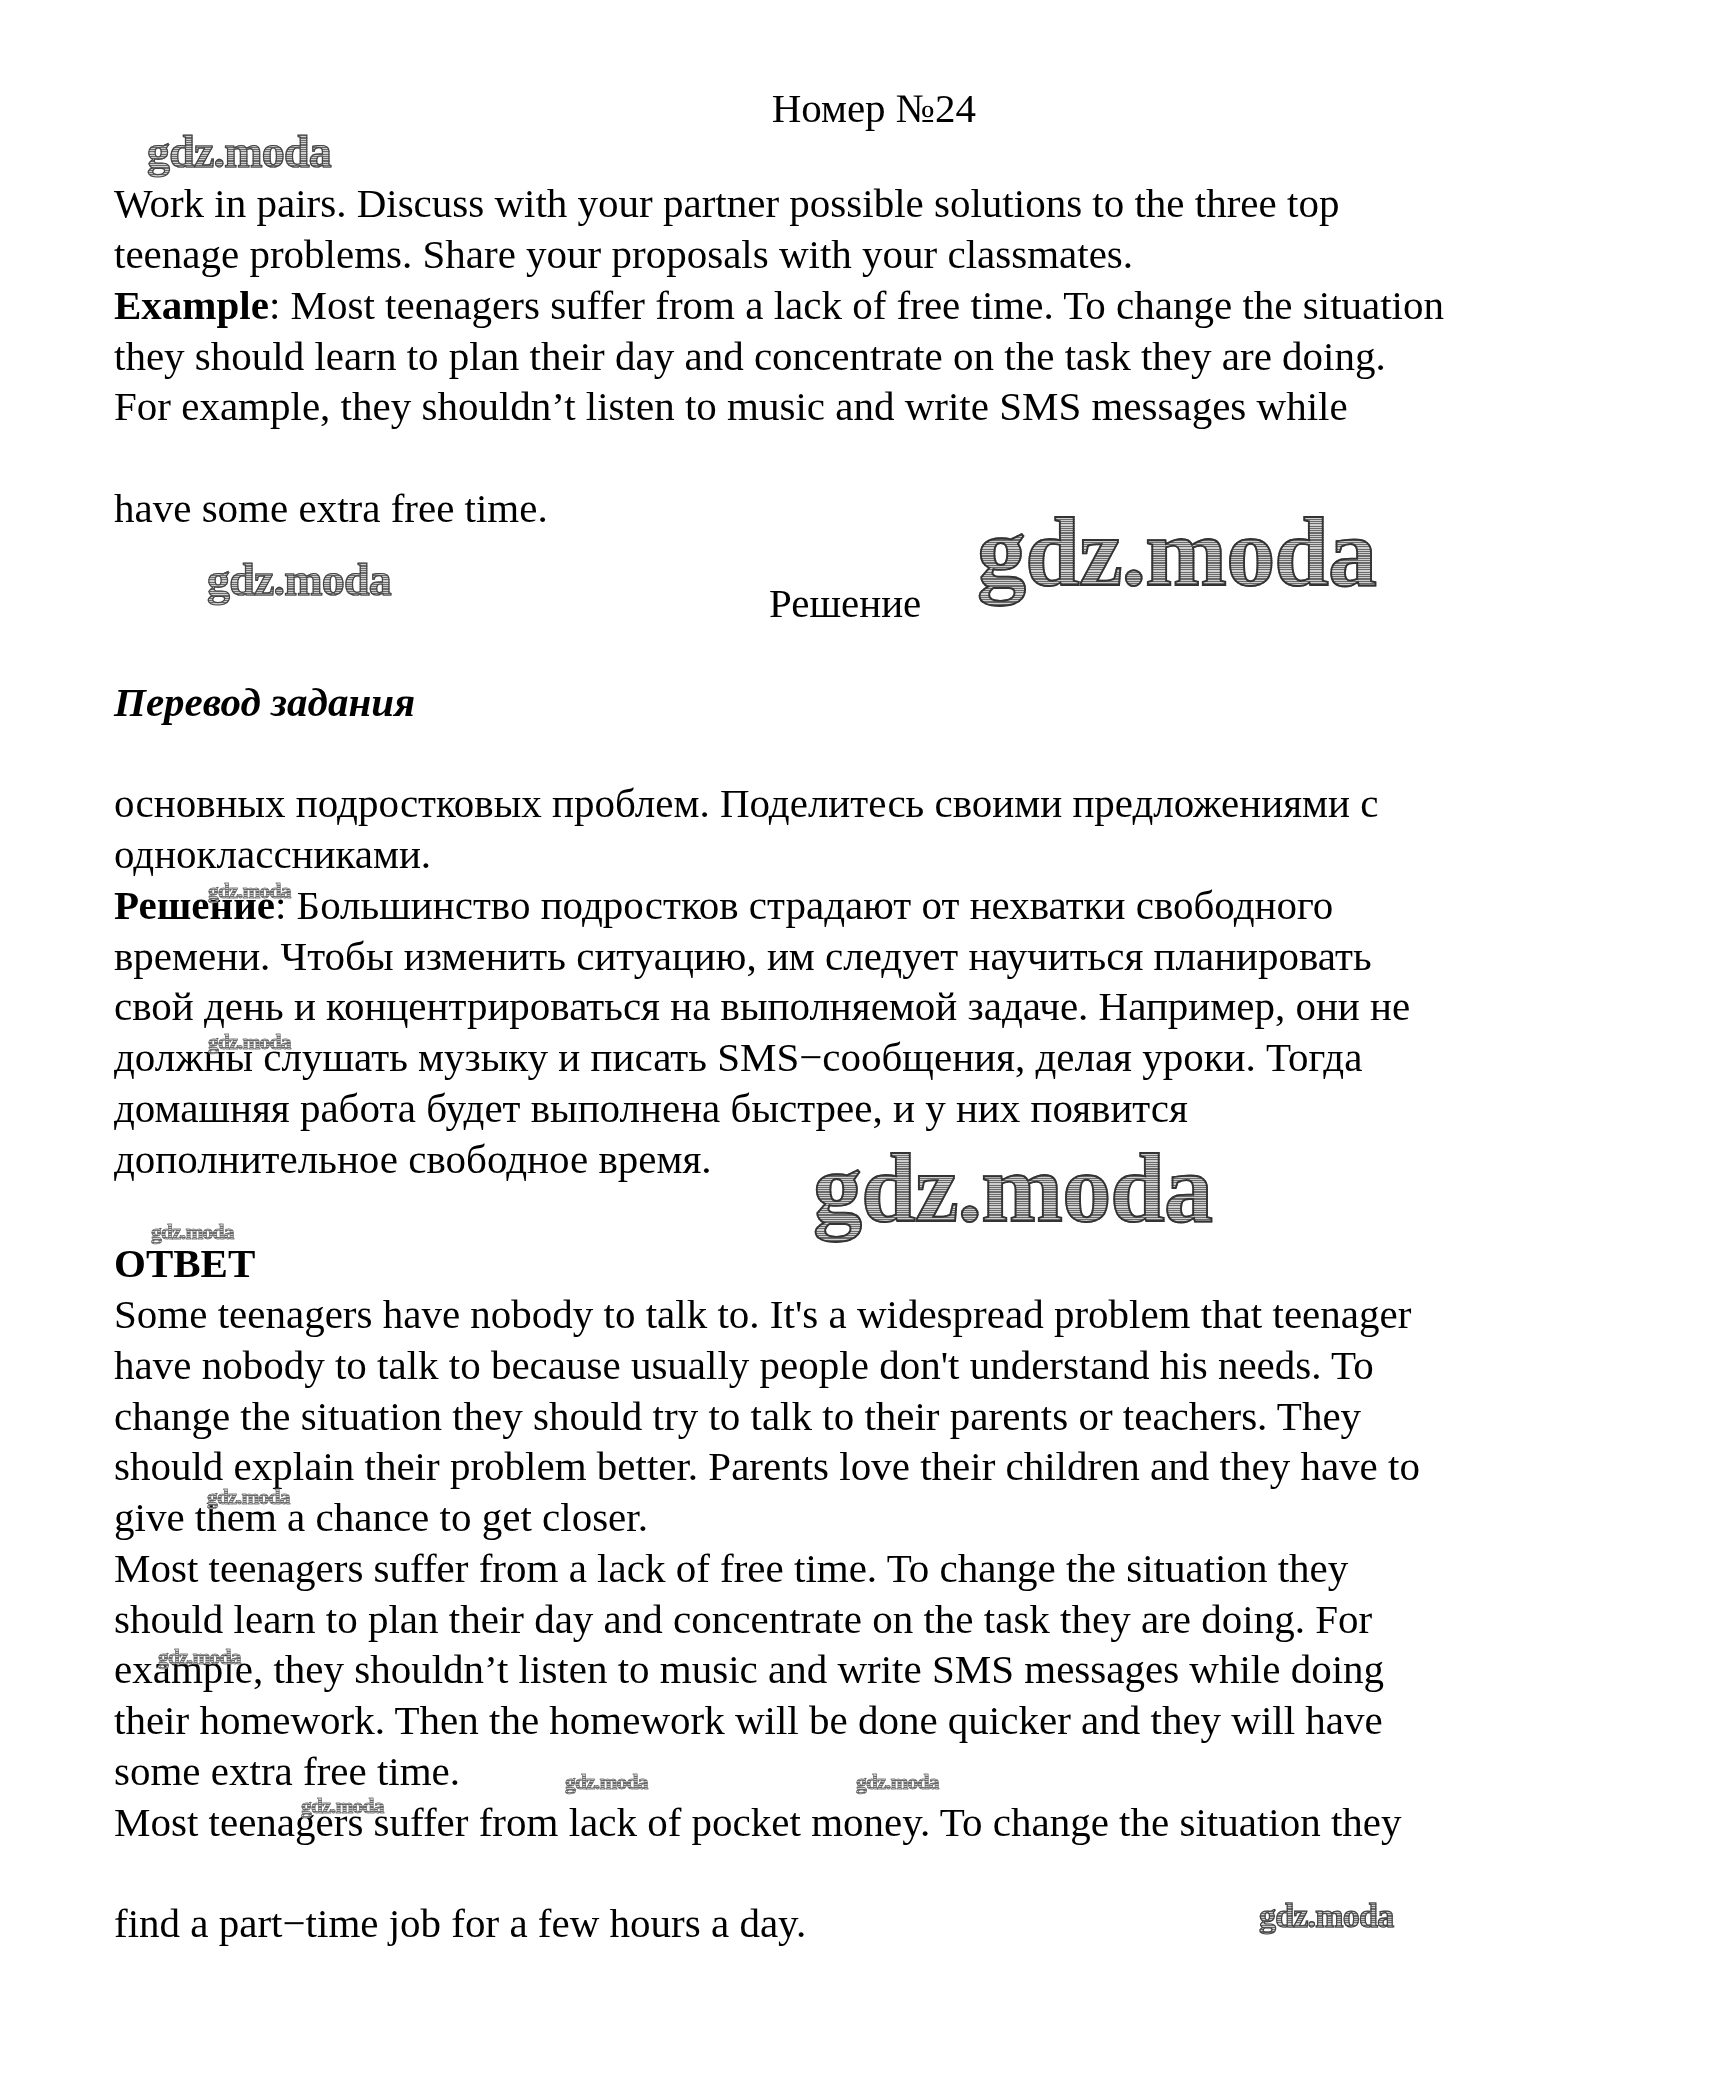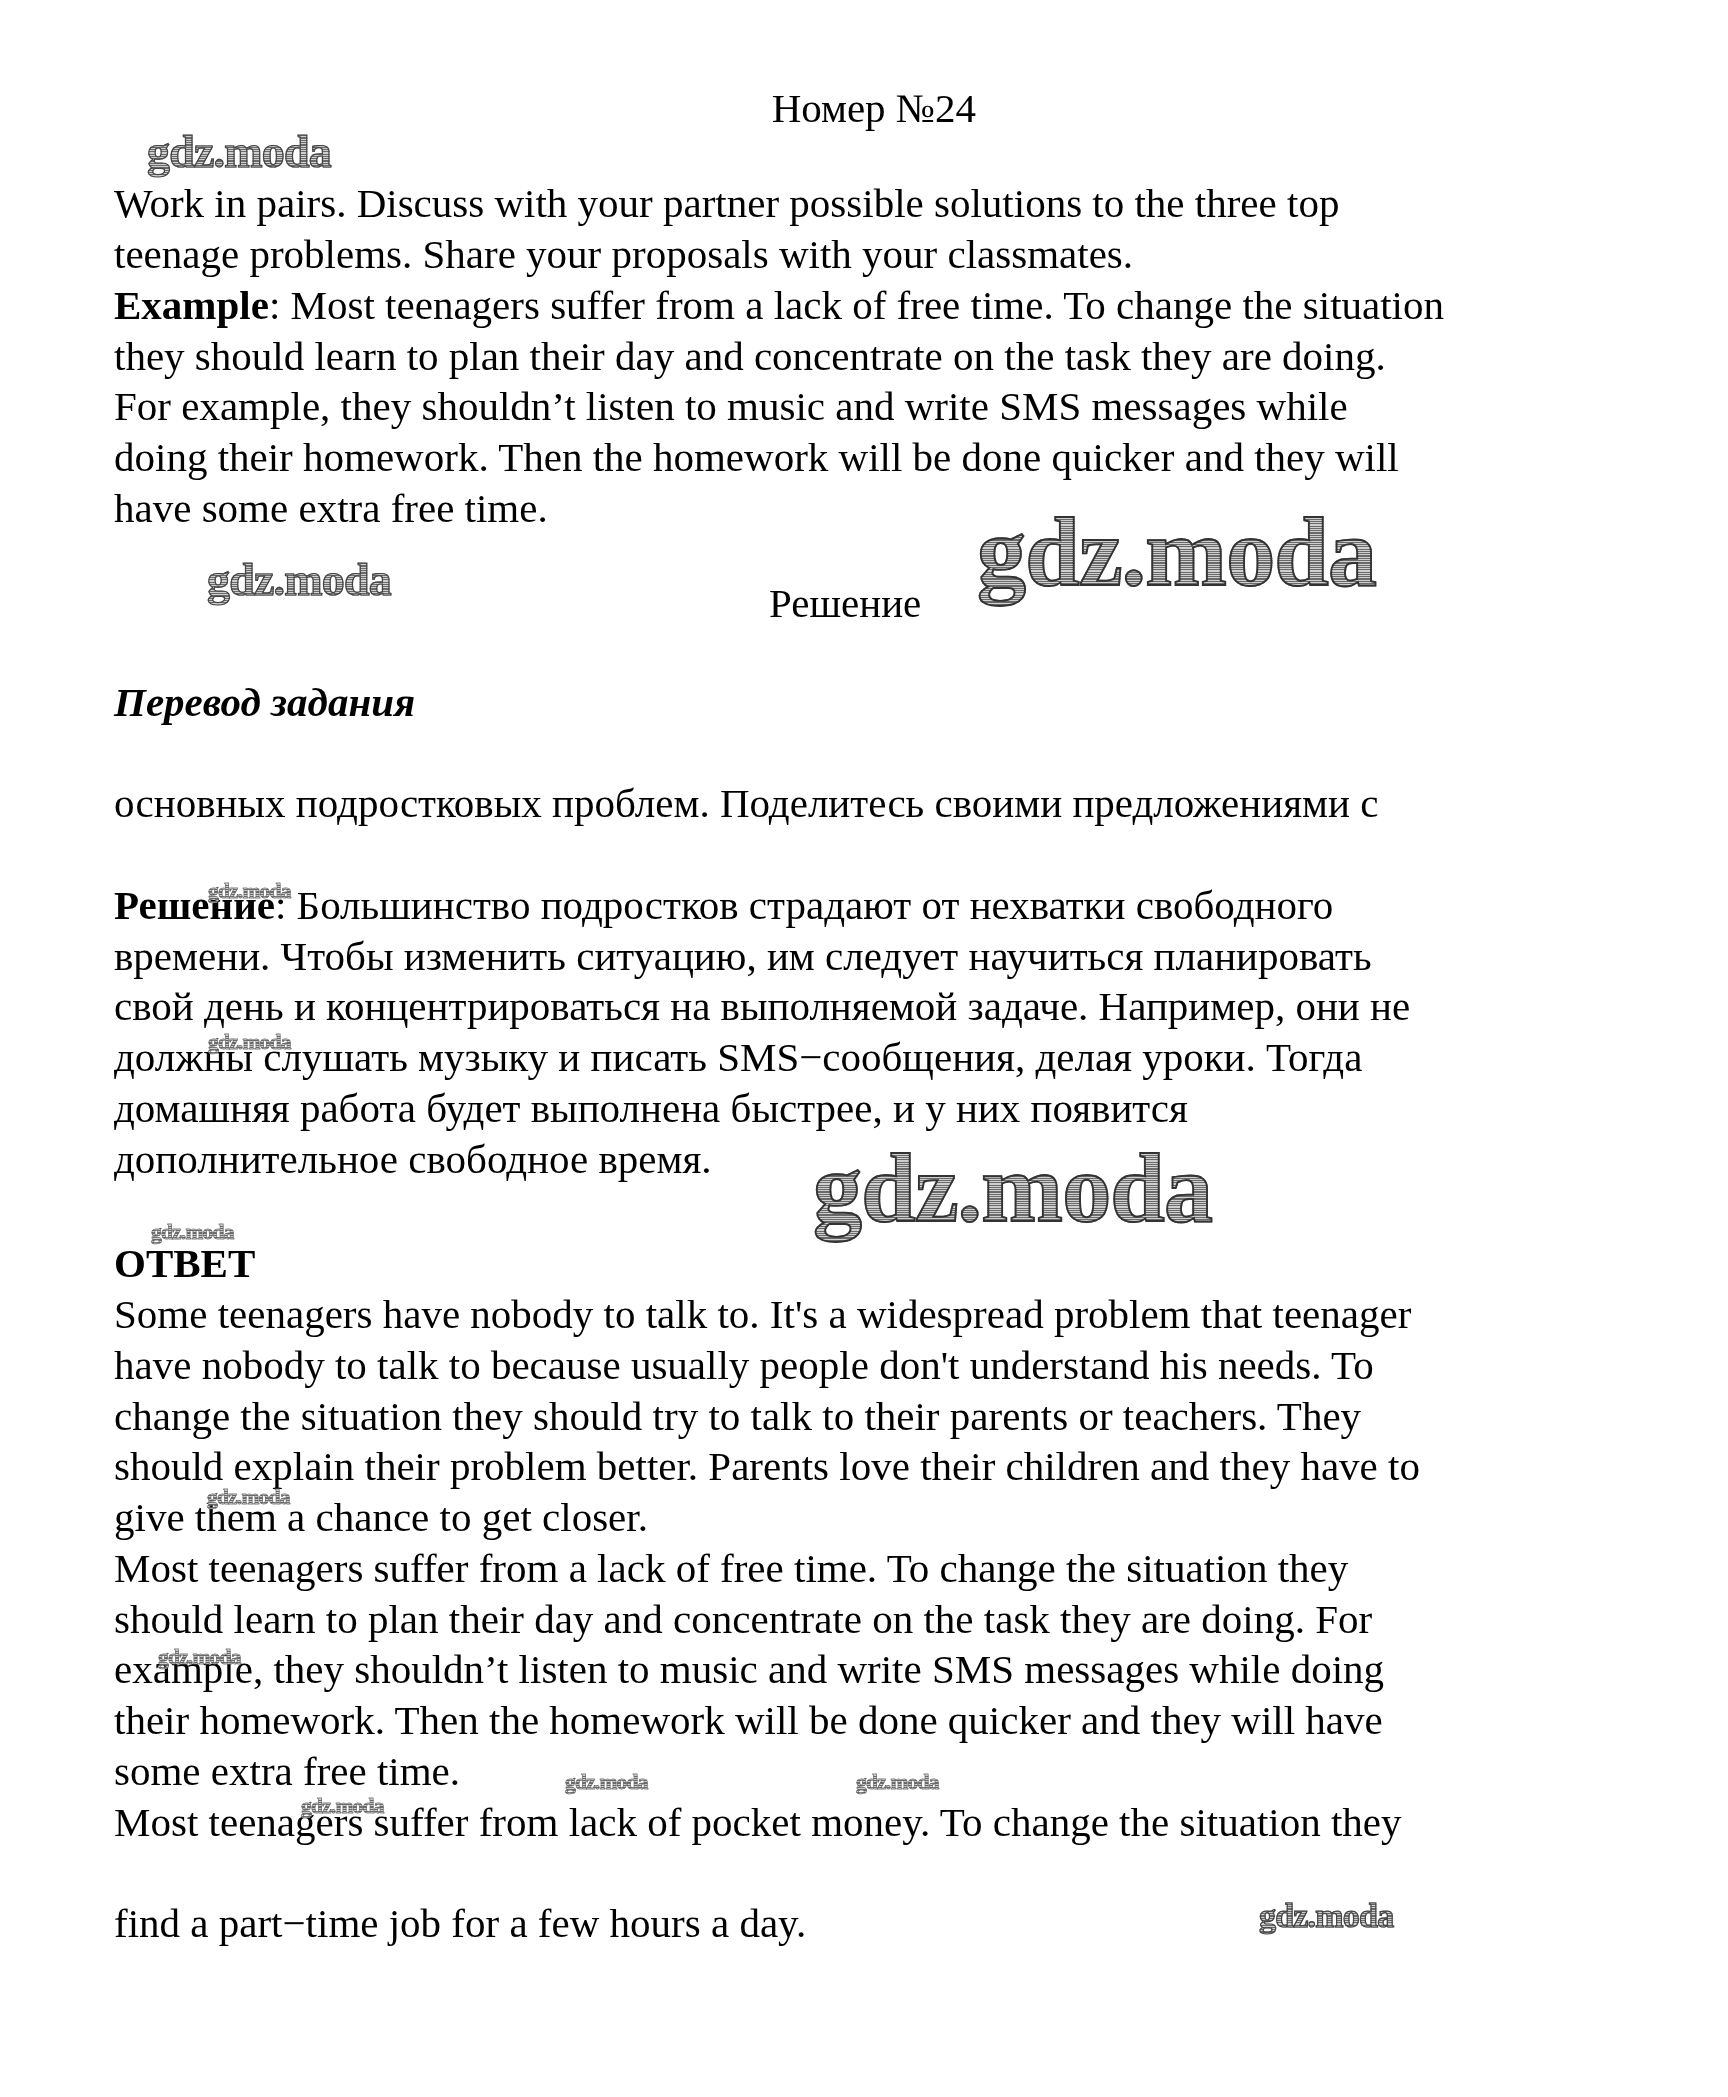--- a/index.html
+++ b/index.html
@@ -36,27 +36,27 @@
 
 <div class="page">
 
   <div class="t title"><span>Номер №24</span></div>
 
   <p class="t" style="top:178px">Work in pairs. Discuss with your partner possible solutions to the three top</p>
   <p class="t" style="top:229px">teenage problems. Share your proposals with your classmates.</p>
   <p class="t" style="top:280px"><span class="b">Example</span><span>: Most teenagers suffer from a lack of free time. To change the situation</span></p>
   <p class="t" style="top:331px">they should learn to plan their day and concentrate on the task they are doing.</p>
   <p class="t" style="top:381px">For example, they shouldn’t listen to music and write SMS messages while</p>
-  <p class="t" style="top:432px">doing their homework. Then the homework will be done quicker and they will</p>
   <p class="t" style="top:483px">have some extra free time.</p>
 
   <p class="t sol">Решение</p>
 
   <p class="t bi" style="top:677px">Перевод задания</p>
   <p class="t" style="top:778px">основных подростковых проблем. Поделитесь своими предложениями с</p>
+  <p class="t" style="top:829px">одноклассниками.</p>
   <p class="t" style="top:880px"><span class="b">Решение</span><span>: Большинство подростков страдают от нехватки свободного</span></p>
   <p class="t" style="top:931px">времени. Чтобы изменить ситуацию, им следует научиться планировать</p>
   <p class="t" style="top:981px">свой день и концентрироваться на выполняемой задаче. Например, они не</p>
   <p class="t" style="top:1032px">должны слушать музыку и писать SMS−сообщения, делая уроки. Тогда</p>
   <p class="t" style="top:1083px">домашняя работа будет выполнена быстрее, и у них появится</p>
   <p class="t" style="top:1134px">дополнительное свободное время.</p>
 
   <p class="t b" style="top:1238px">ОТВЕТ</p>
   <p class="t" style="top:1289px">Some teenagers have nobody to talk to. It's a widespread problem that teenager</p>
   <p class="t" style="top:1340px">have nobody to talk to because usually people don't understand his needs. To</p>

